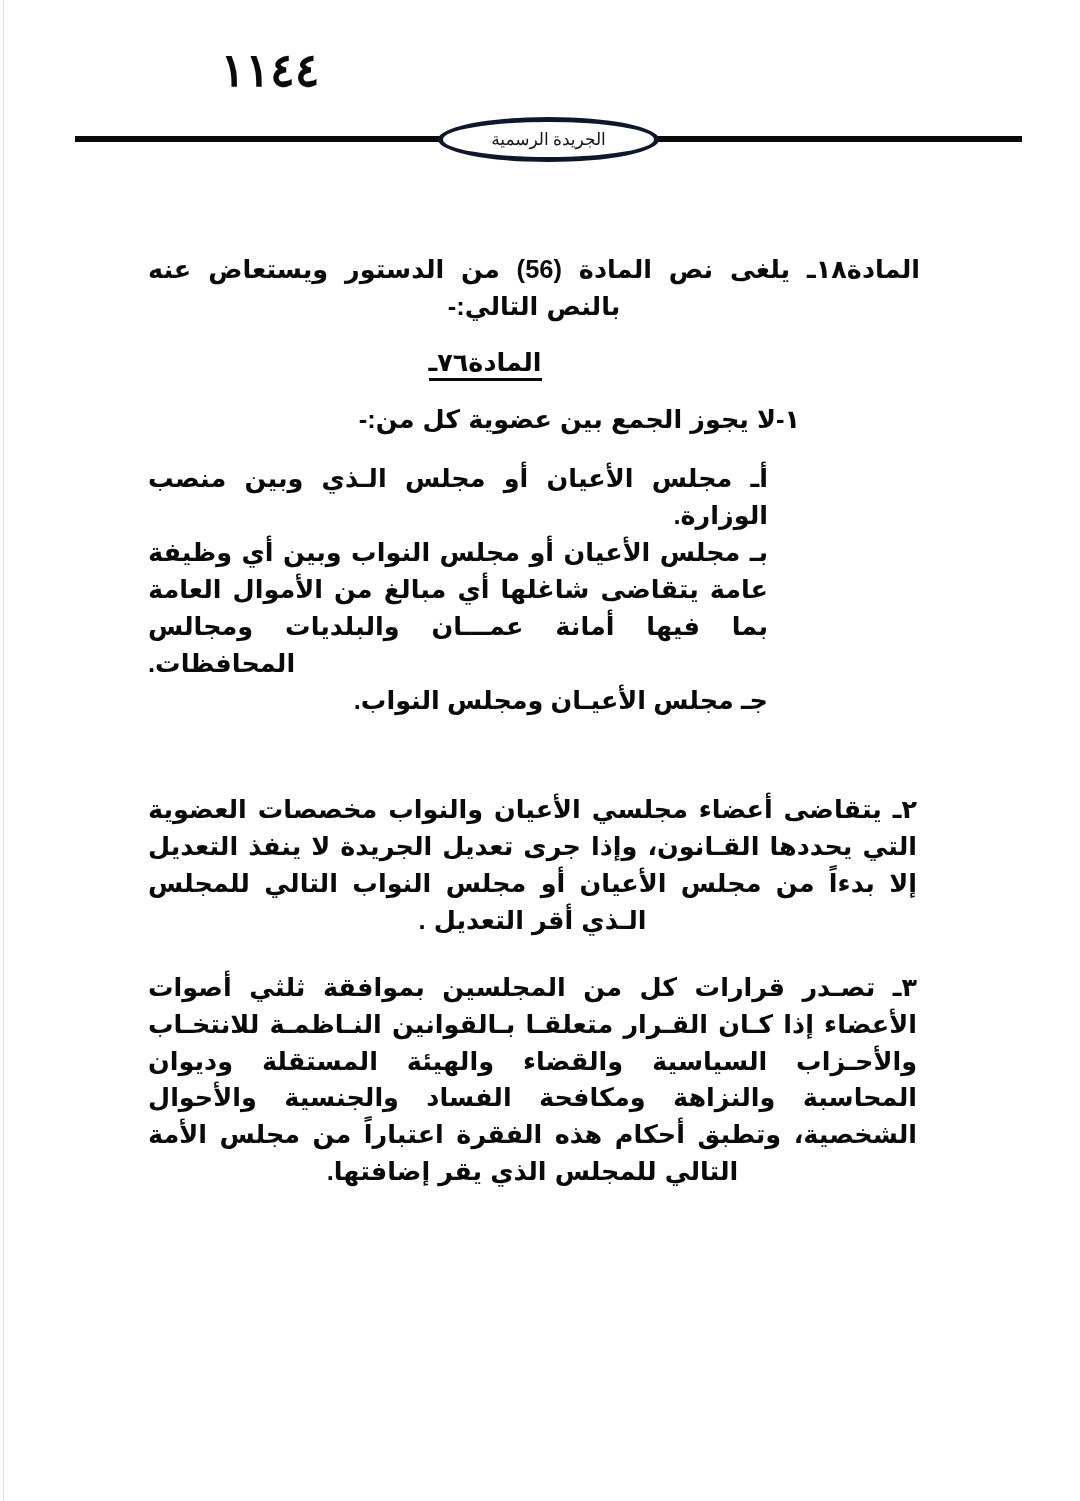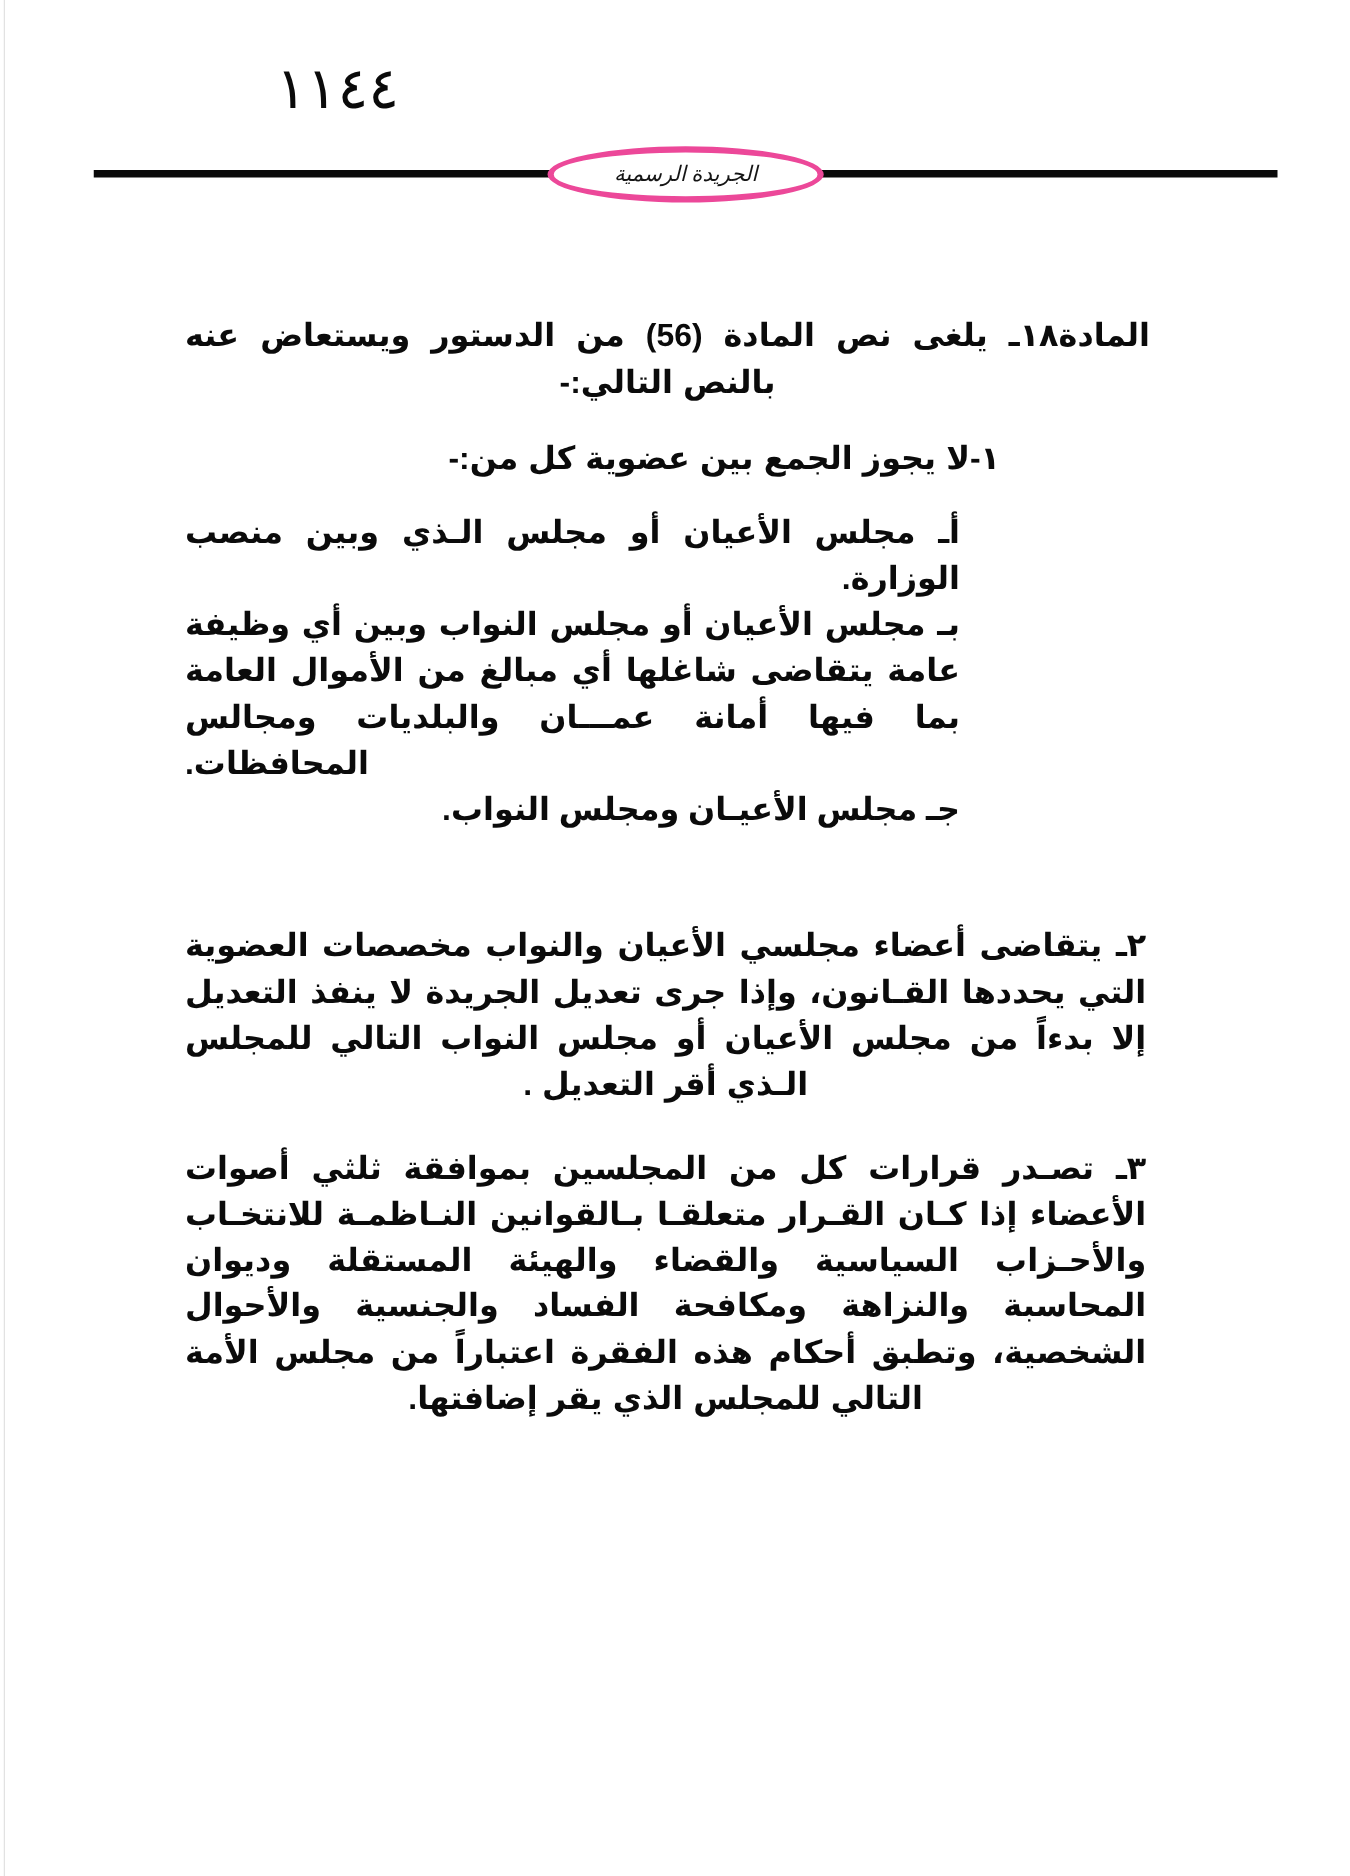--- a/index.html
+++ b/index.html
@@ -38,21 +38,21 @@
     left: 0;
     width: 1080px;
     text-align: center;
     padding-right: 0;
   }
   .folio-num {
     display: inline-block;
     margin-right: 540px;
     font-family: "Liberation Serif", "DejaVu Serif", serif;
     font-size: 46px;
-    font-weight: 400;
+    font-weight: 700;
     letter-spacing: 4px;
     line-height: 1;
     color: #0a0a0a;
   }
 
   .masthead {
     position: absolute;
     top: 117px;
     left: 75px;
     width: 947px;
@@ -65,28 +65,27 @@
     width: 947px;
     height: 6px;
     background: #0a0a0a;
   }
   .masthead-oval {
     position: absolute;
     top: 0px;
     left: 363px;
     width: 221px;
     height: 45px;
-    border: 5px solid #ec4899;
+    border: 5px solid #0f172a;
     border-radius: 50% / 50%;
     background: #ffffff;
     display: flex;
     align-items: center;
     justify-content: center;
     box-sizing: border-box;
-    font-style: italic;
   }
   .masthead-title {
     font-family: "Liberation Serif", "DejaVu Serif", serif;
     font-size: 17px;
     font-weight: 400;
     color: #151515;
     line-height: 1;
     white-space: nowrap;
   }
 
@@ -177,20 +176,23 @@
     <div class="masthead-oval">
       <span class="masthead-title">الجريدة الرسمية</span>
     </div>
   </div>
 
   <div class="content">
 
 
     <p class="block b-article18">المادة١٨ـ يلغى نص المادة (56) من الدستور ويستعاض عنه بالنص التالي:-</p>
 
+    <div class="heading-76">
+      <span>المادة٧٦ـ</span>
+    </div>
 
     <p class="block b-item1">١-لا يجوز الجمع بين عضوية كل من:-</p>
 
     <div class="sublist">
       <div class="sub-item">أـ مجلس الأعيان أو مجلس الـذي وبين منصب الوزارة.</div>
       <div class="sub-item wrapped">بـ مجلس الأعيان أو مجلس النواب وبين أي وظيفة عامة يتقاضى شاغلها أي مبالغ من الأموال العامة بما فيها أمانة عمـــان والبلديات ومجالس المحافظات.</div>
       <div class="sub-item">جـ مجلس الأعيـان ومجلس النواب.</div>
     </div>
 
     <p class="block b-item2">٢ـ يتقاضى أعضاء مجلسي الأعيان والنواب مخصصات العضوية التي يحددها القـانون، وإذا جرى تعديل الجريدة لا ينفذ التعديل إلا بدءاً من مجلس الأعيان أو مجلس النواب التالي للمجلس الـذي أقر التعديل .</p>

